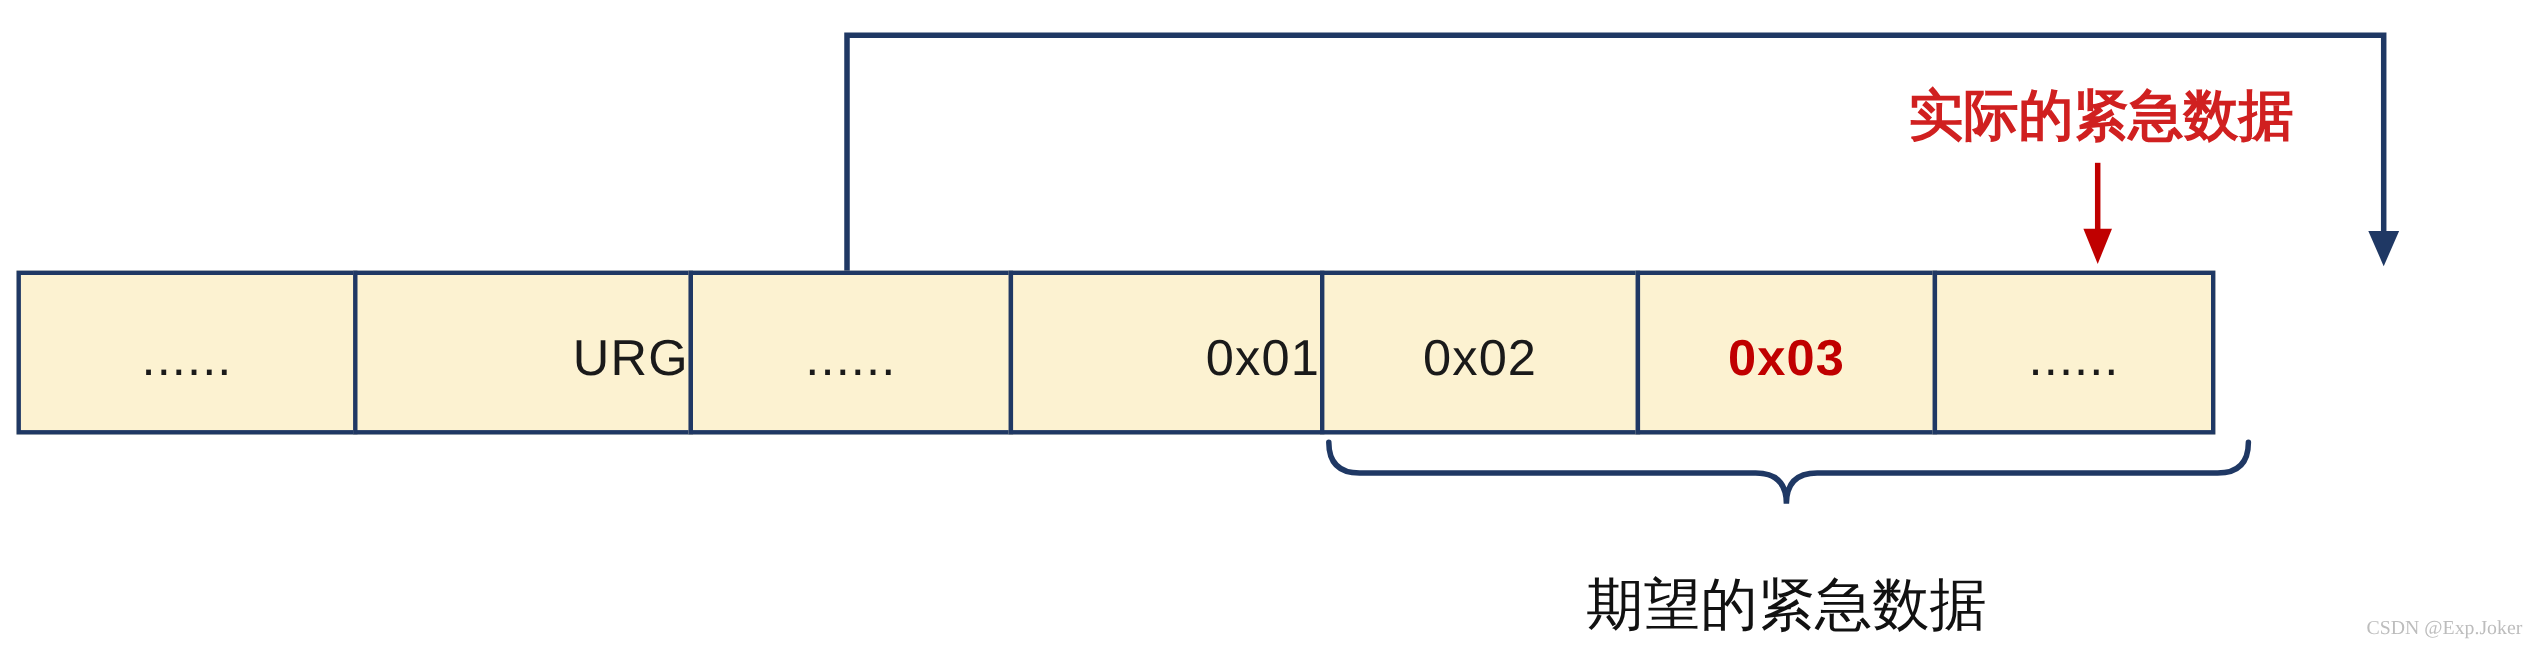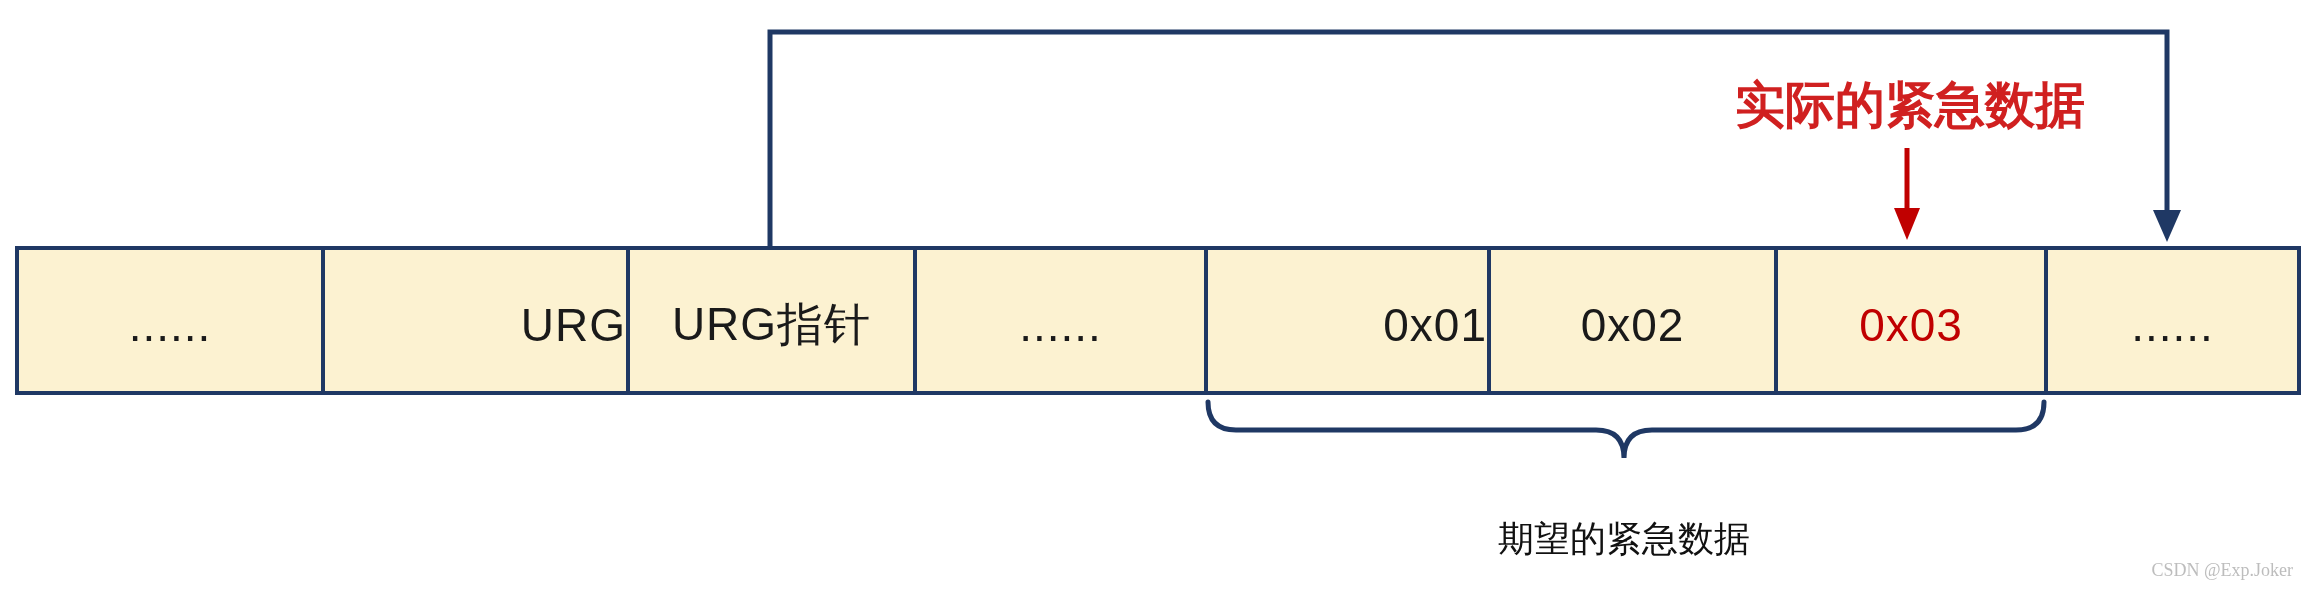--- a/index.html
+++ b/index.html
@@ -61,40 +61,40 @@
   .cell + .cell{margin-left:-4px;}
   .cell-label{
     font-size:46px;
     color:#1a1a1a;
     letter-spacing:1px;
     white-space:nowrap;
     transform:translateY(4px);
   }
   .cell.highlight .cell-label{
     color:var(--red);
-    font-weight:normal;
+    font-weight:bold;
   }
   .actual-label{
     position:absolute;
     left:1660px;
     top:72px;
     width:500px;
     text-align:center;
     font-size:50px;
     font-weight:bold;
     color:var(--annot-red);
     white-space:nowrap;
   }
   .expected-label{
     position:absolute;
     left:1374px;
     top:515px;
     width:500px;
     text-align:center;
-    font-size:36px;
+    font-size:52px;
     color:#111111;
     white-space:nowrap;
   }
   .watermark{
     position:absolute;
     right:16px;
     bottom:8px;
     font-size:18px;
     color:#bdbdbd;
     font-family:Liberation Serif, serif;
@@ -121,23 +121,20 @@
 
   <div class="actual-label">实际的紧急数据</div>
 
   <div class="segment-row">
     <div class="cell w0">
       <span class="cell-label">......</span>
     </div>
     <div class="cell w1">
       <span class="cell-label">URG</span>
     </div>
-    <div class="cell w2">
-      <span class="cell-label">URG指针</span>
-    </div>
     <div class="cell w3">
       <span class="cell-label">......</span>
     </div>
     <div class="cell w4">
       <span class="cell-label">0x01</span>
     </div>
     <div class="cell w5">
       <span class="cell-label">0x02</span>
     </div>
     <div class="cell w6 highlight">

